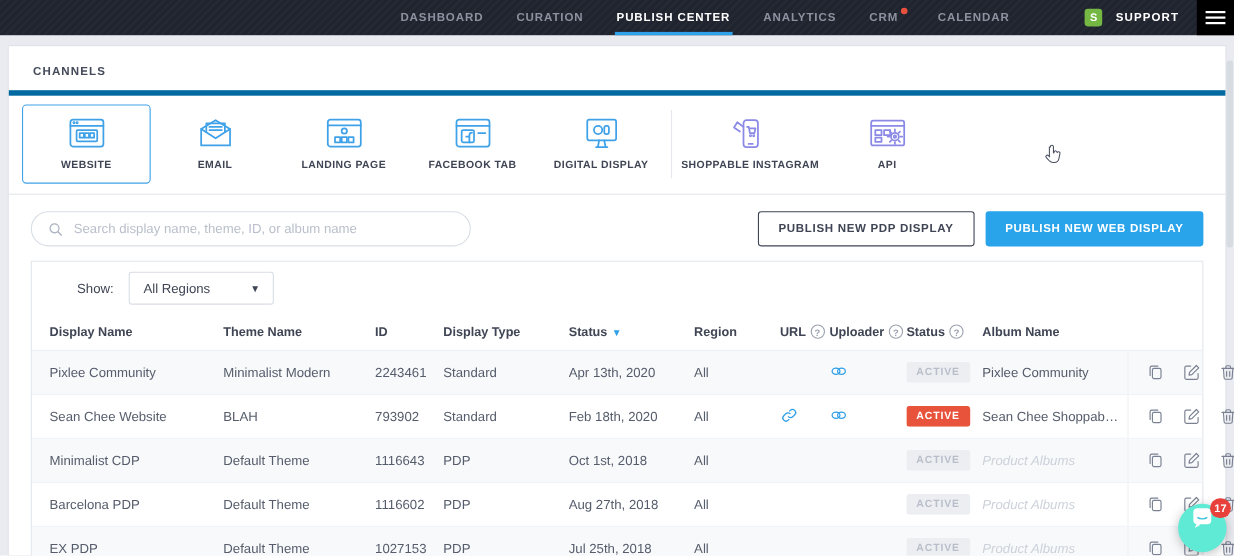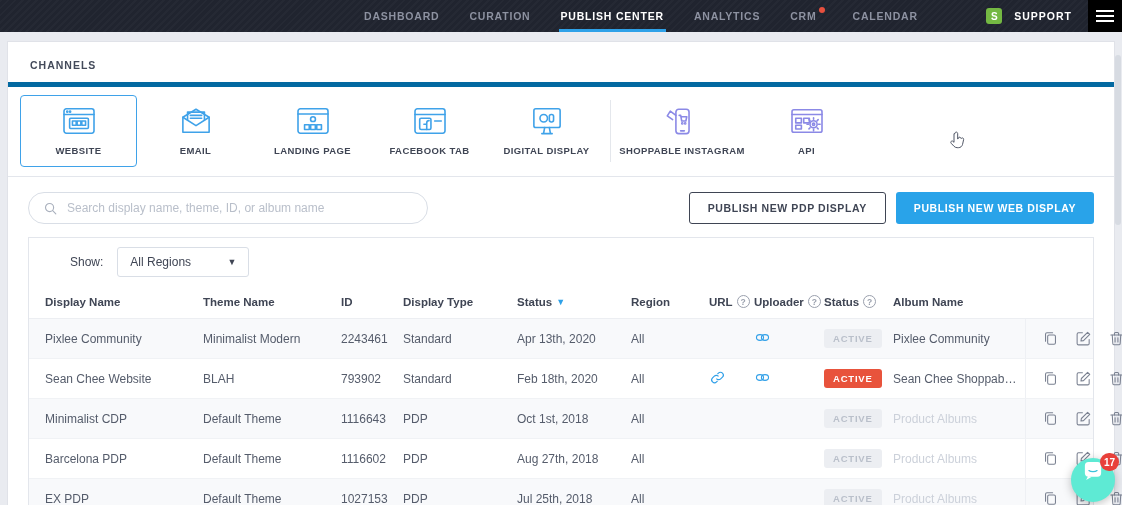--- a/index.html
+++ b/index.html
@@ -71,21 +71,21 @@
               align-items:center; padding-left:16px; }
   .thead { height:34px; border-bottom:1px solid #eceef2; }
   .th { font-size:11.5px; font-weight:bold; color:#3f4554; cursor:pointer; display:flex; align-items:center; gap:4px;text-align:right; }
   .sort-arrow { color:#2ea1e8; font-size:9px; }
   .qmark { width:13px; height:13px; border:1px solid #9aa0ad; border-radius:50%; font-size:8.5px; color:#9aa0ad;
            display:inline-flex; align-items:center; justify-content:center; font-weight:bold; cursor:pointer; }
 
   .trow { height:40px; font-size:12px; color:#555c6b; border-bottom:1px solid #f0f2f5; cursor:pointer; }
   .trow.stripe { background:#f8f9fb; }
   .td { overflow:hidden; white-space:nowrap; text-overflow:ellipsis; padding-right:6px; }
-  .album-muted { color:#ccd1da; }
+  .album-muted { color:#ccd1da; font-style:italic; }
   .badge { display:inline-block; padding:4px 9px; border-radius:3px; font-size:9.5px; font-weight:bold; letter-spacing:.8px; }
   .badge-gray { background:#eceef2; color:#b9bfca; }
   .badge-red { background:#e8533c; color:#fff; }
   .cell-icon { width:17px; height:17px; stroke:#2f9fe8; fill:none; stroke-width:1.6; cursor:pointer; }
   .actions { border-left:1px solid #eef0f4; align-self:stretch; display:flex; align-items:center; gap:16px; padding-left:16px; }
   .aicon { width:17px; height:17px; stroke:#7a8191; fill:none; stroke-width:1.5; stroke-linecap:round; stroke-linejoin:round; cursor:pointer; }
 
   
   .chat-bubble { position:absolute; left:1071px; top:458px; width:44px; height:44px; border-radius:50%;
                  background:#5eead4; box-shadow:0 2px 10px rgba(0,0,0,.25); display:flex; align-items:flex-start;

